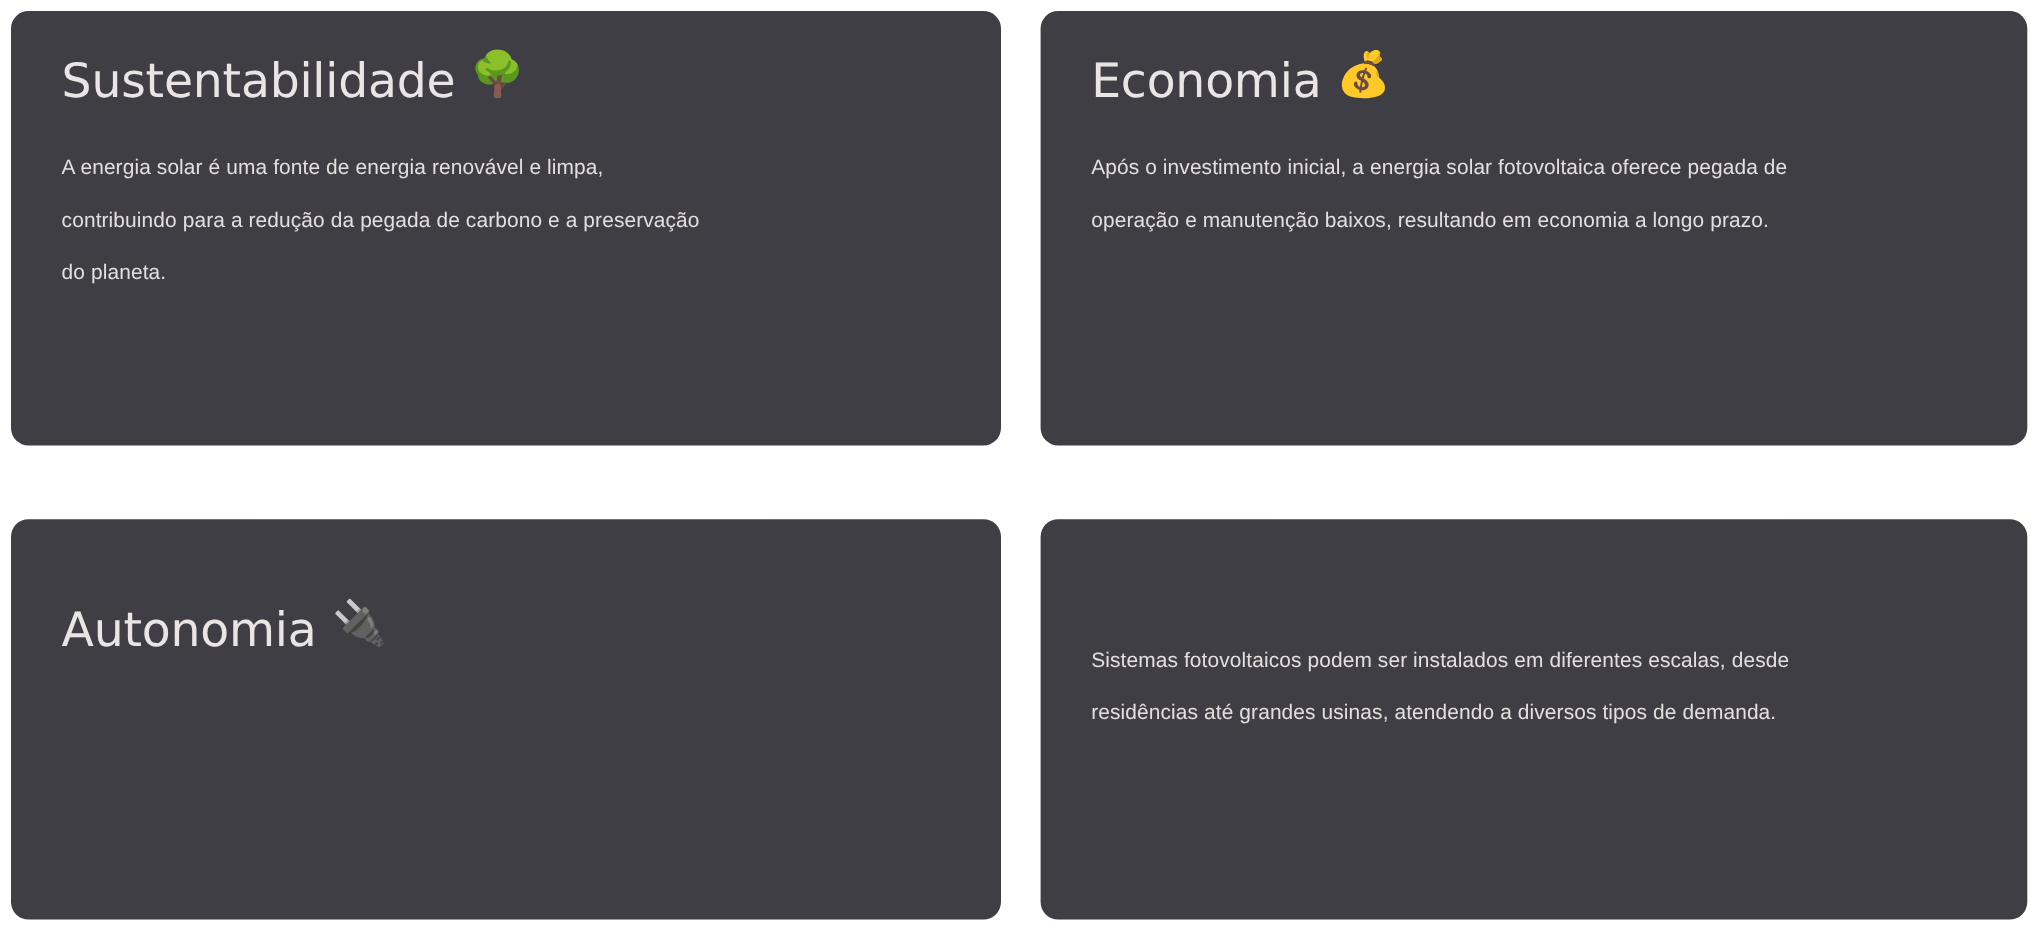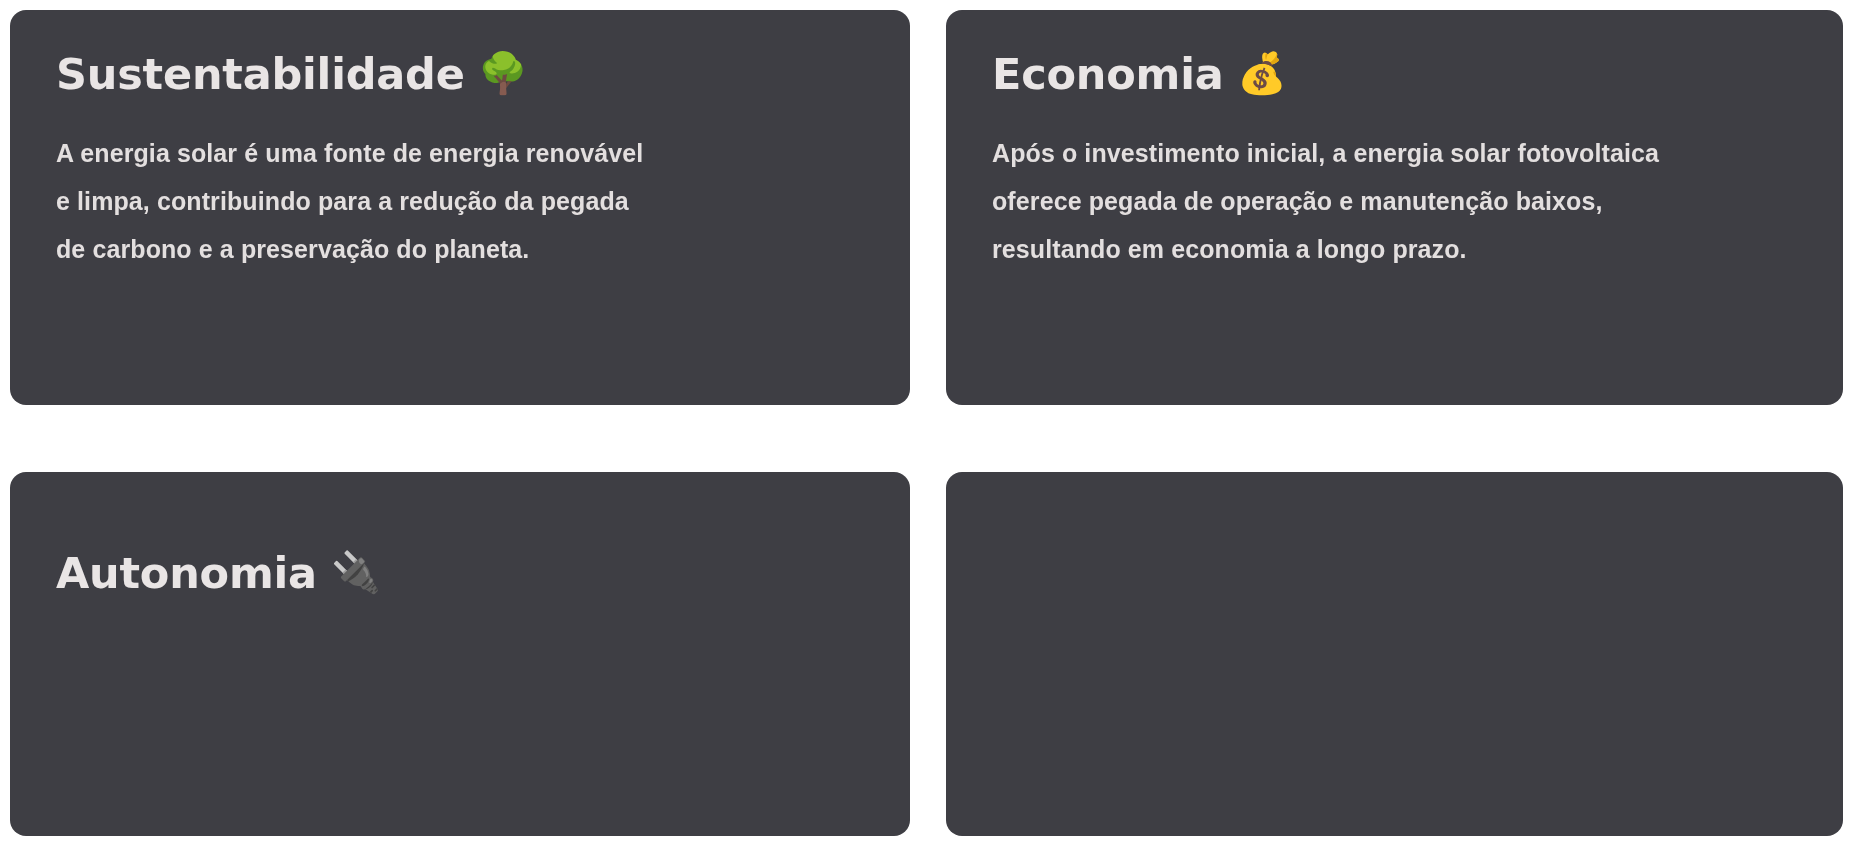--- a/index.html
+++ b/index.html
@@ -48,27 +48,27 @@
   
   .benefit-card.row-bottom {
     padding: 76px 44px 20px 46px;
     margin-top: 28px;
   }
 
   .card-title {
     margin: 0;
     font-family: "DejaVu Sans", "Liberation Sans", sans-serif;
     font-size: 43px;
-    font-weight: 700;
+    font-weight: 400;
     line-height: 1.18;
     letter-spacing: -0.2px;
     color: #e9e5e5;
     white-space: nowrap;
     display: flex;
-    align-items: center;
+    align-items: flex-start;
   }
 
   .card-title .title-text {
     display: inline-block;
   }
 
   .title-emoji {
     display: inline-block;
     font-family: "DejaVu Sans", sans-serif;
     font-size: 40px;
@@ -78,22 +78,22 @@
   }
 
   .title-emoji.tight {
     margin-left: 6px;
   }
 
   .card-body {
     margin: 0;
     margin-top: 29px;
     font-family: "Liberation Sans", "DejaVu Sans", sans-serif;
-    font-size: 25px;
-    font-weight: 700;
+    font-size: 19px;
+    font-weight: 400;
     line-height: 48px;
     letter-spacing: 0.1px;
     color: #e3dfdf;
     max-width: 100%;
   }
 
   
   .card-sustentabilidade .card-body { max-width: 600px; }
   .card-economia        .card-body { max-width: 680px; }
   .card-autonomia       .card-body { max-width: 620px; }
@@ -121,15 +121,16 @@
   </section>
 
   <section class="benefit-card row-bottom card-autonomia">
     <h2 class="card-title">
       <span class="title-text">Autonomia</span>
       <span class="title-emoji">🔌</span>
     </h2>
   </section>
 
   <section class="benefit-card row-bottom card-versatilidade">
+    <p class="card-body">Sistemas fotovoltaicos podem ser instalados em diferentes escalas, desde residências até grandes usinas, atendendo a diversos tipos de demanda.</p>
   </section>
 
 </main>
 
 </body></html>

